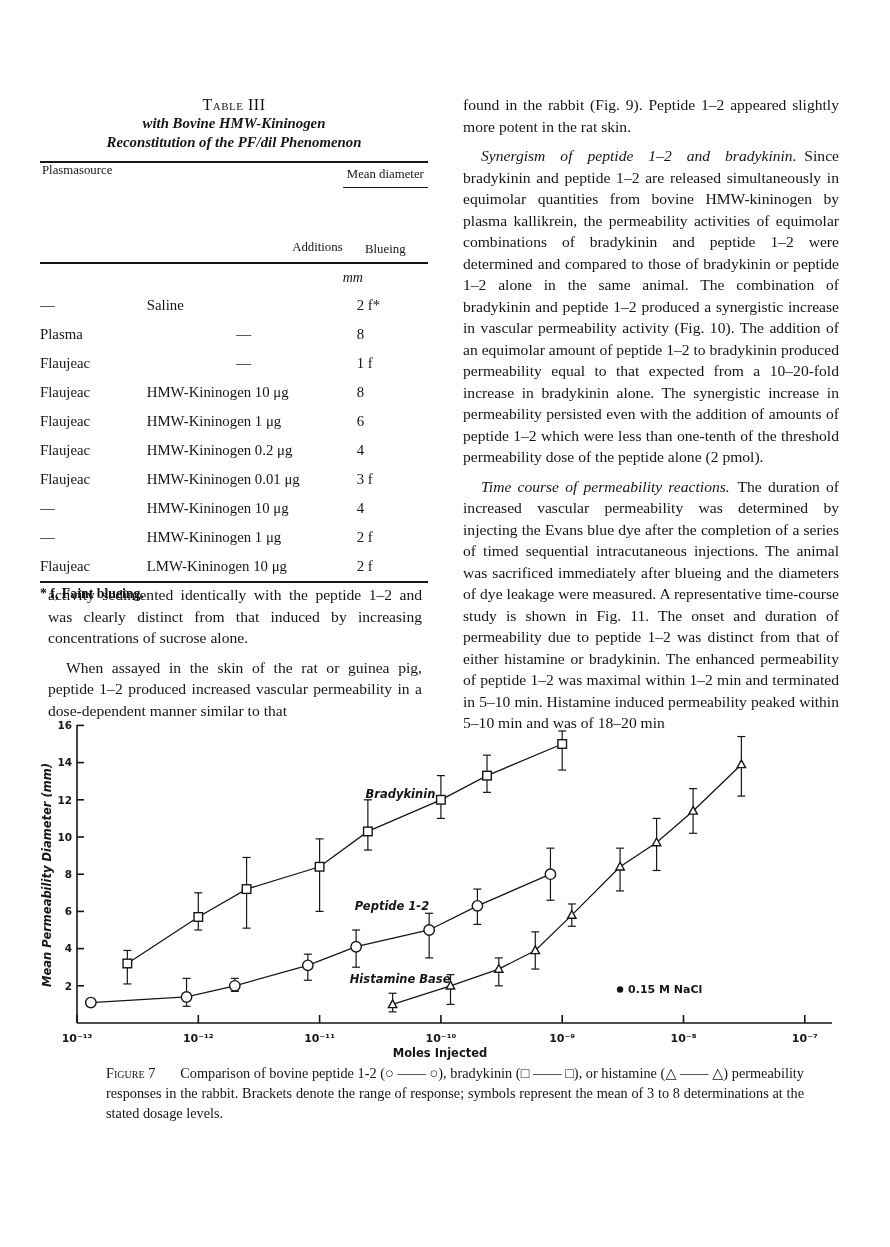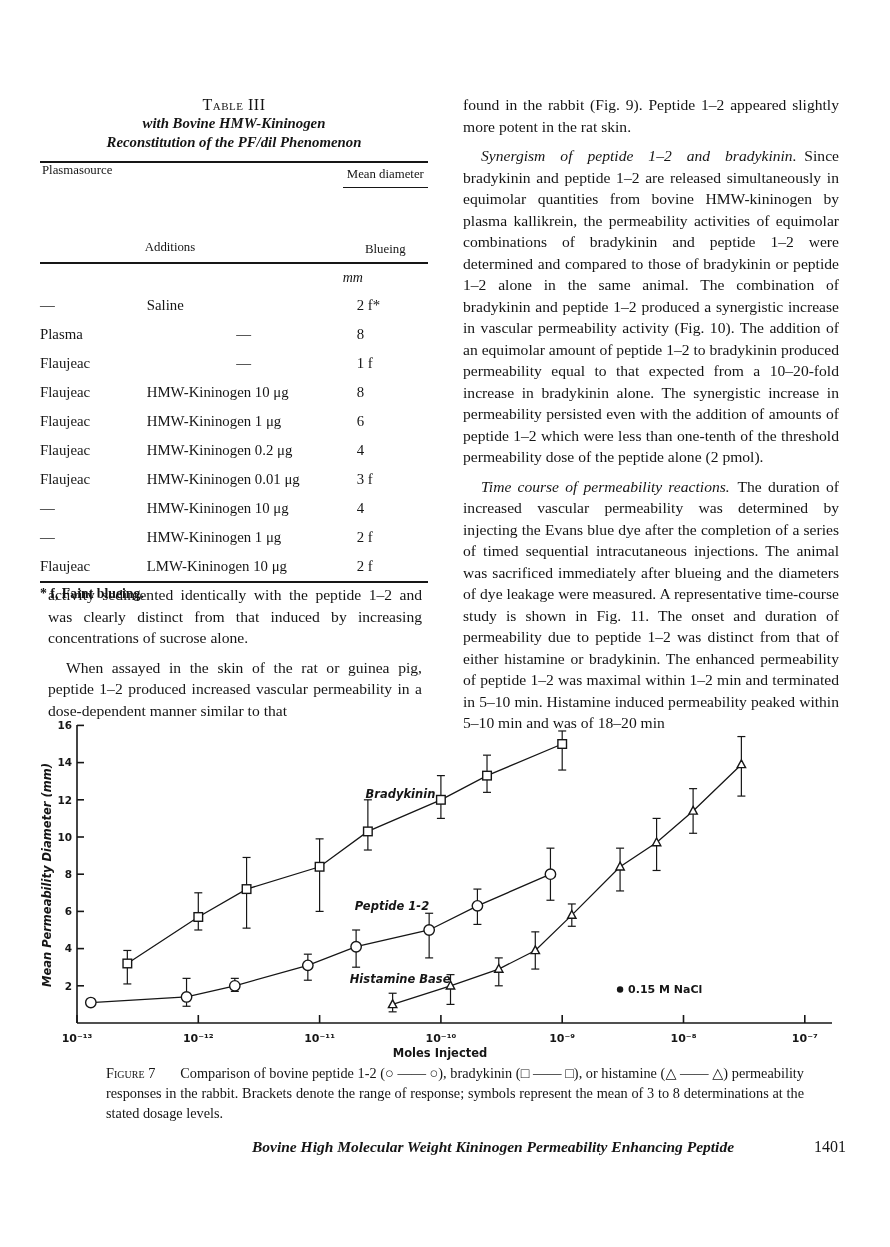--- a/index.html
+++ b/index.html
@@ -6,21 +6,21 @@
   .page{position:relative;width:890px;height:1247px;background:#ffffff;overflow:hidden;
         font-family:"Liberation Serif",serif;color:#151515;}
   
   .tablewrap{position:absolute;left:40px;top:96px;width:388px;}
   .tbl-label{text-align:center;font-variant:small-caps;font-size:16px;letter-spacing:.5px;}
   .tbl-title{text-align:center;font-style:italic;font-size:14.8px;line-height:19px;font-weight:bold;}
   .tbl-rules{margin-top:9px;border-top:2.5px solid #161616;}
   .thead{display:grid;grid-template-columns:27% 51% 22%;border-bottom:2.5px solid #161616;
          font-size:12.8px;min-height:56px;}
   .th-plasma{display:flex;flex-direction:row;justify-content:flex-start;line-height:15px;padding-left:2px;}
-  .th-add{display:flex;align-items:flex-end;justify-content:flex-start;padding-bottom:7px;}
+  .th-add{display:flex;align-items:flex-end;justify-content:flex-end;padding-bottom:7px;}
   .th-mean{display:flex;flex-direction:column;gap:48px;}
   .th-mean .md{border-bottom:1.4px solid #161616;text-align:center;padding:4px 0 5px 0;}
   .th-mean .bl{text-align:center;padding:6px 0 5px 0;}
   .unitrow{display:grid;grid-template-columns:27% 51% 22%;height:27px;align-items:center;font-size:14px;}
   .unitrow .u{font-style:italic;text-align:left;}
   .trow{display:grid;grid-template-columns:27% 51% 22%;height:29px;align-items:center;font-size:14.8px;}
   .trow .c2{padding-left:2px;}
   .trow .c2.dash{text-align:center;padding-left:0;}
   .trow .c3{padding-left:14px;}
   .tbl-bottom{border-top:2.5px solid #161616;}
@@ -291,18 +291,14 @@
         <text x="410.5046851455769" y="268.01" text-anchor="end" class="slabel">Histamine Base</text>
       </g>
       <circle cx="580.074808197495" cy="274.52" r="3.2" fill="#161616"></circle>
       <text x="588.074808197495" y="278.32" class="ann">0.15 M NaCl</text>
     </svg>
 
   <div class="caption">
     <span class="figlabel">Figure 7</span><span>Comparison of bovine peptide 1-2 (○ —— ○), bradykinin (□ —— □), or histamine (△ —— △) permeability responses in the rabbit. Brackets denote the range of response; symbols represent the mean of 3 to 8 determinations at the stated dosage levels.</span>
   </div>
 
-  <div class="footer">
-    <span class="running">Bovine High Molecular Weight Kininogen Permeability Enhancing Peptide</span>
-    <span class="pagenum">1401</span>
-  </div>
 
 </div>
 
 </body></html>

